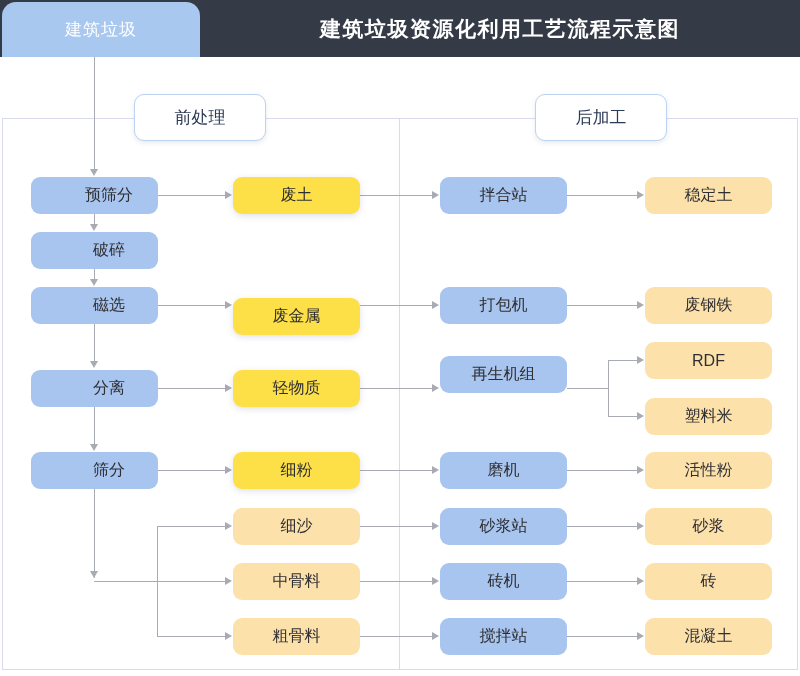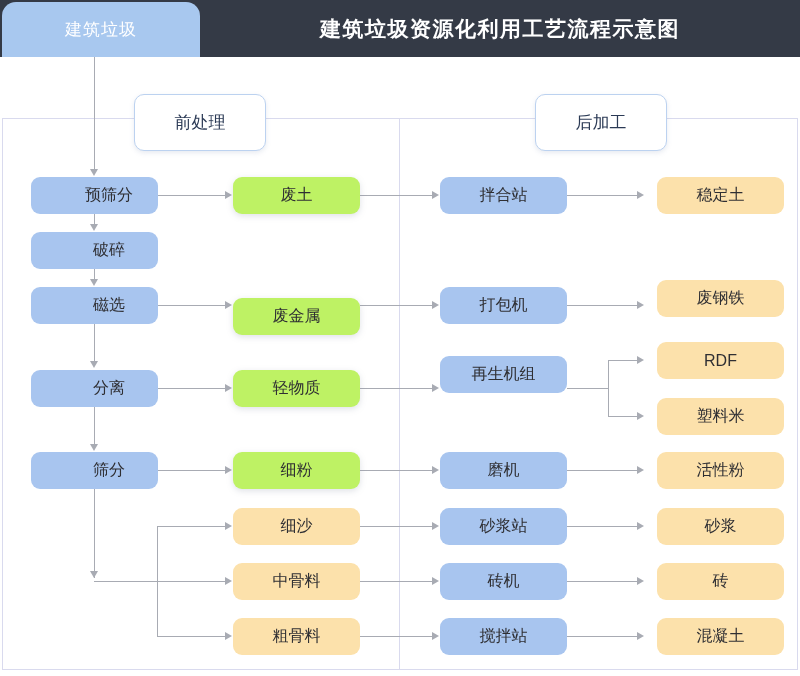--- a/index.html
+++ b/index.html
@@ -63,21 +63,21 @@
   #panel-divider {
     position: absolute;
     left: 399px; top: 118px;
     width: 1px; height: 552px;
     background: #d9daee;
   }
 
   
   .section-label {
     position: absolute;
-    height: 57px;
+    height: 47px;
     background: #ffffff;
     border: 1px solid #bcd2f0;
     border-radius: 10px;
     box-shadow: 0 2px 5px rgba(120,140,180,0.18);
     display: flex;
     align-items: center;
     justify-content: center;
     color: #2b3a55;
     font-size: 17px;
     box-sizing: border-box;
@@ -95,29 +95,29 @@
     align-items: center;
     justify-content: center;
     font-size: 16px;
     color: #2f2f33;
     box-sizing: border-box;
     z-index: 3;
   }
   .node.blue   { background: #a8c5ef; }
   .node.yellow { background: #fce1ab; }
   .node.white  {
-    background: #bef264;
+    background: #fde047;
     box-shadow: 0 2px 6px rgba(130,140,160,0.25);
   }
 
   
   .col1 { left: 31px;  width: 127px; padding-left: 29px; }
   .col2 { left: 233px; width: 127px; }
   .col3 { left: 440px; width: 127px; }
-  .col4 { left: 645px; width: 127px; margin-left: 12px; }
+  .col4 { left: 645px; width: 127px; }
 
   
   .hline {
     position: absolute;
     height: 1px;
     background: #a8abb3;
     z-index: 1;
   }
   .vline {
     position: absolute;
@@ -257,19 +257,19 @@
 
 <div class="node blue col3" style="top:177px;">拌合站</div>
 <div class="node blue col3" style="top:287px;">打包机</div>
 <div class="node blue col3" style="top:356px;">再生机组</div>
 <div class="node blue col3" style="top:452px;">磨机</div>
 <div class="node blue col3" style="top:508px;">砂浆站</div>
 <div class="node blue col3" style="top:563px;">砖机</div>
 <div class="node blue col3" style="top:618px;">搅拌站</div>
 
 <div class="node yellow col4" style="top:177px;">稳定土</div>
-<div class="node yellow col4" style="top:280px;">废钢铁</div>
+<div class="node yellow col4" style="top:287px;">废钢铁</div>
 <div class="node yellow col4" style="top:342px;">RDF</div>
 <div class="node yellow col4" style="top:398px;">塑料米</div>
 <div class="node yellow col4" style="top:452px;">活性粉</div>
 <div class="node yellow col4" style="top:508px;">砂浆</div>
 <div class="node yellow col4" style="top:563px;">砖</div>
 <div class="node yellow col4" style="top:618px;">混凝土</div>
 
 </body></html>

